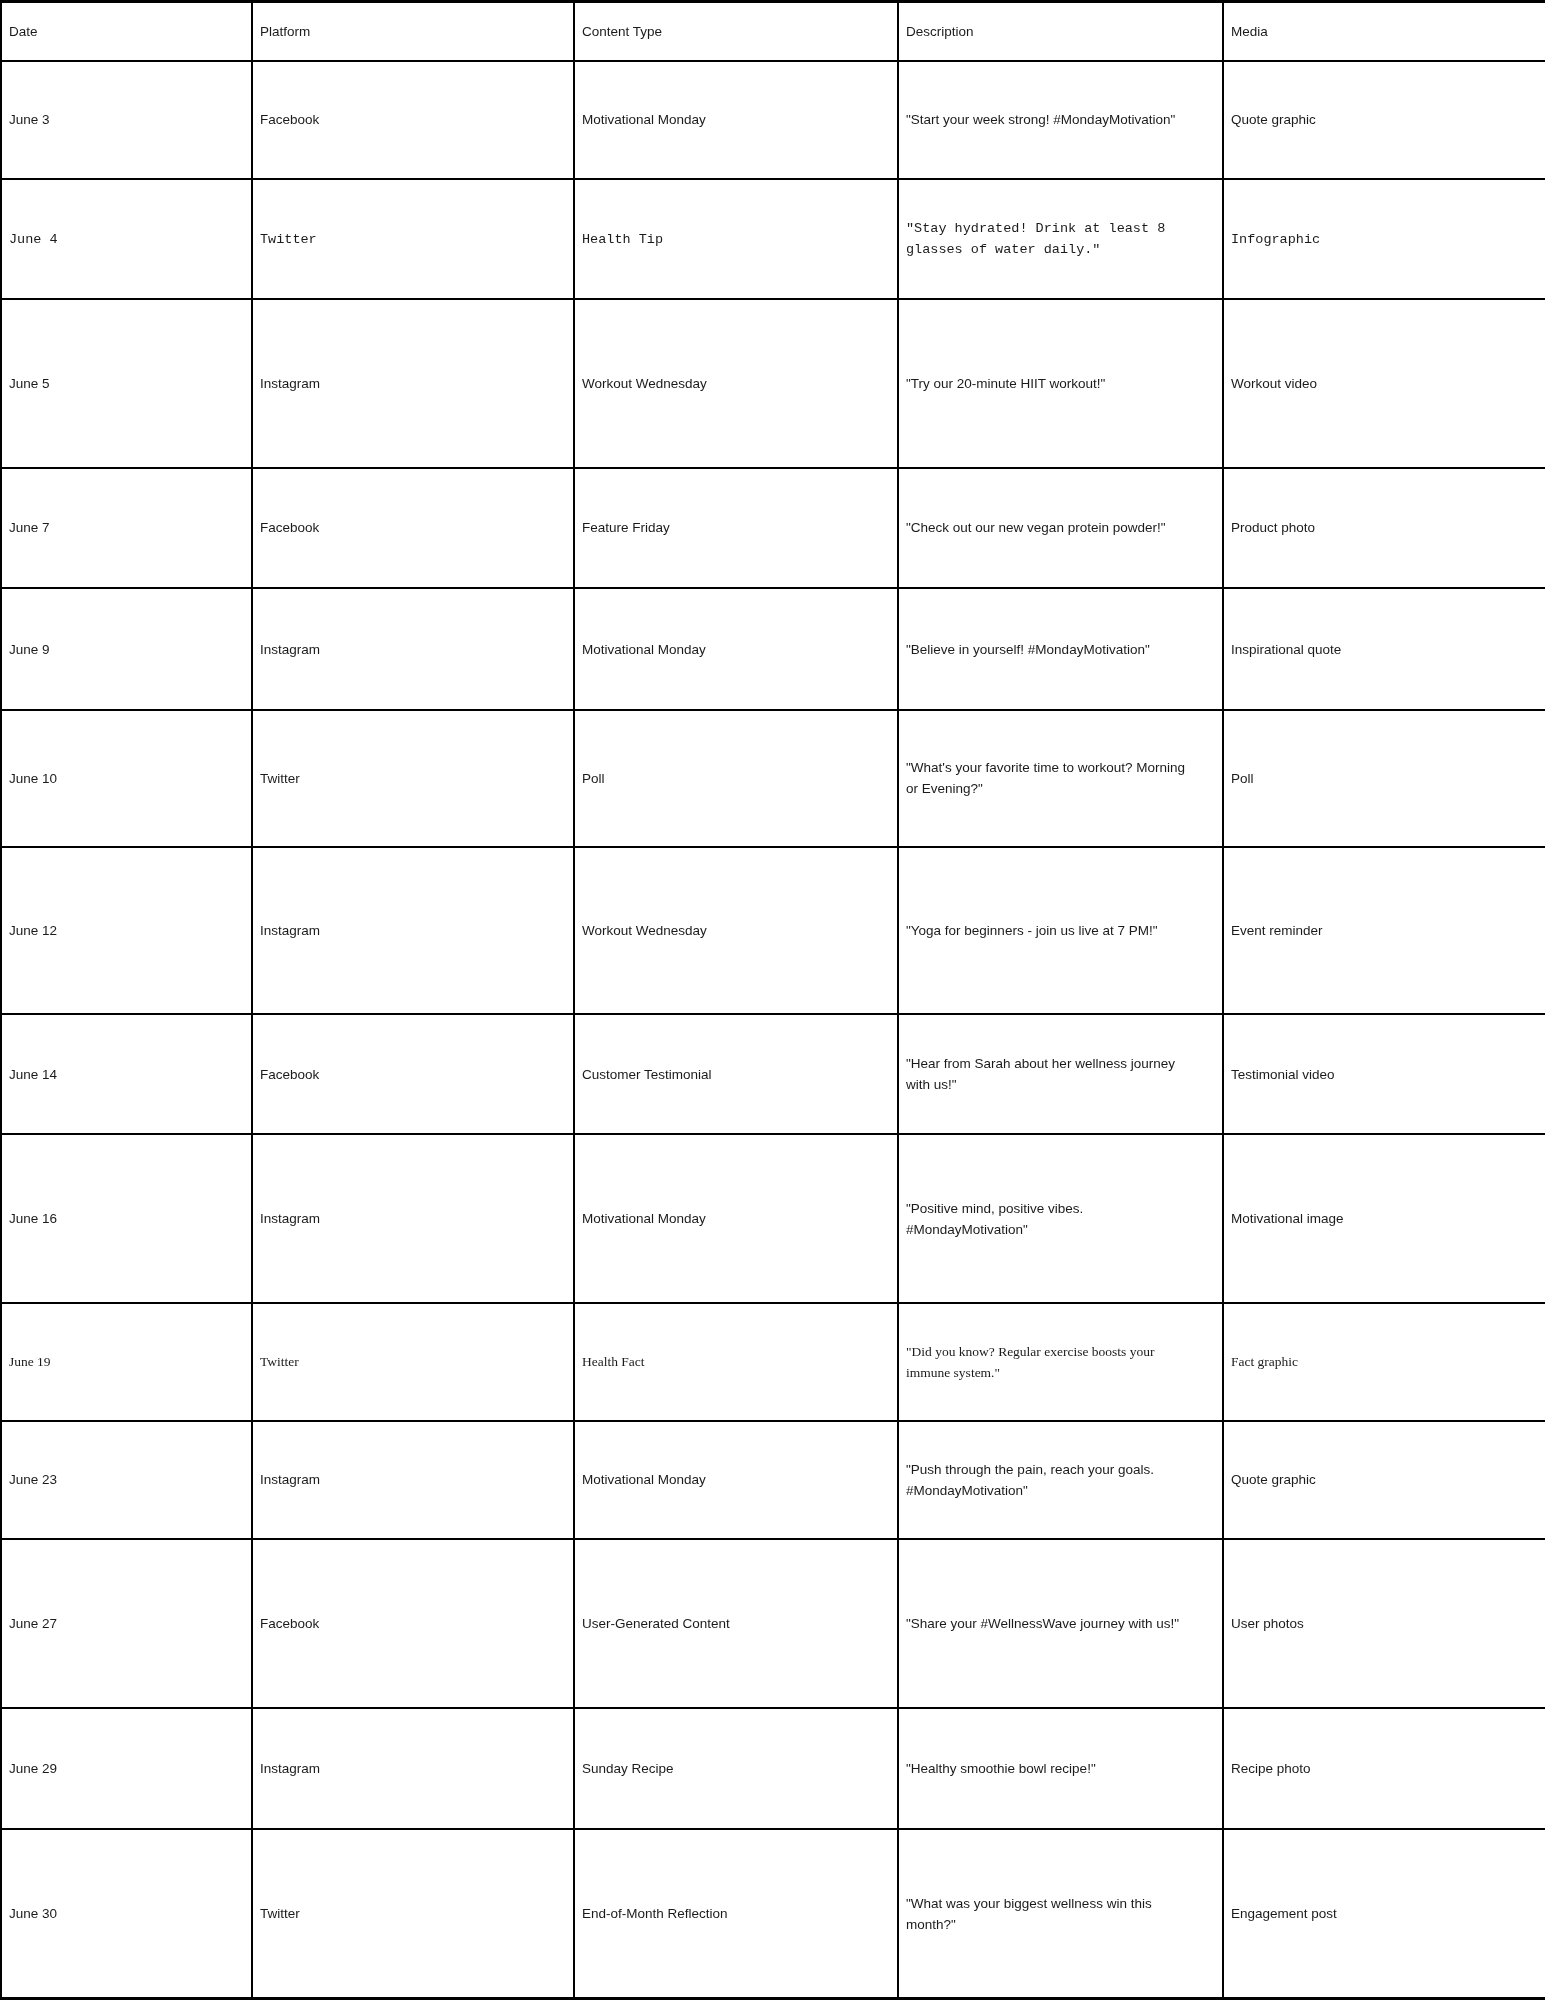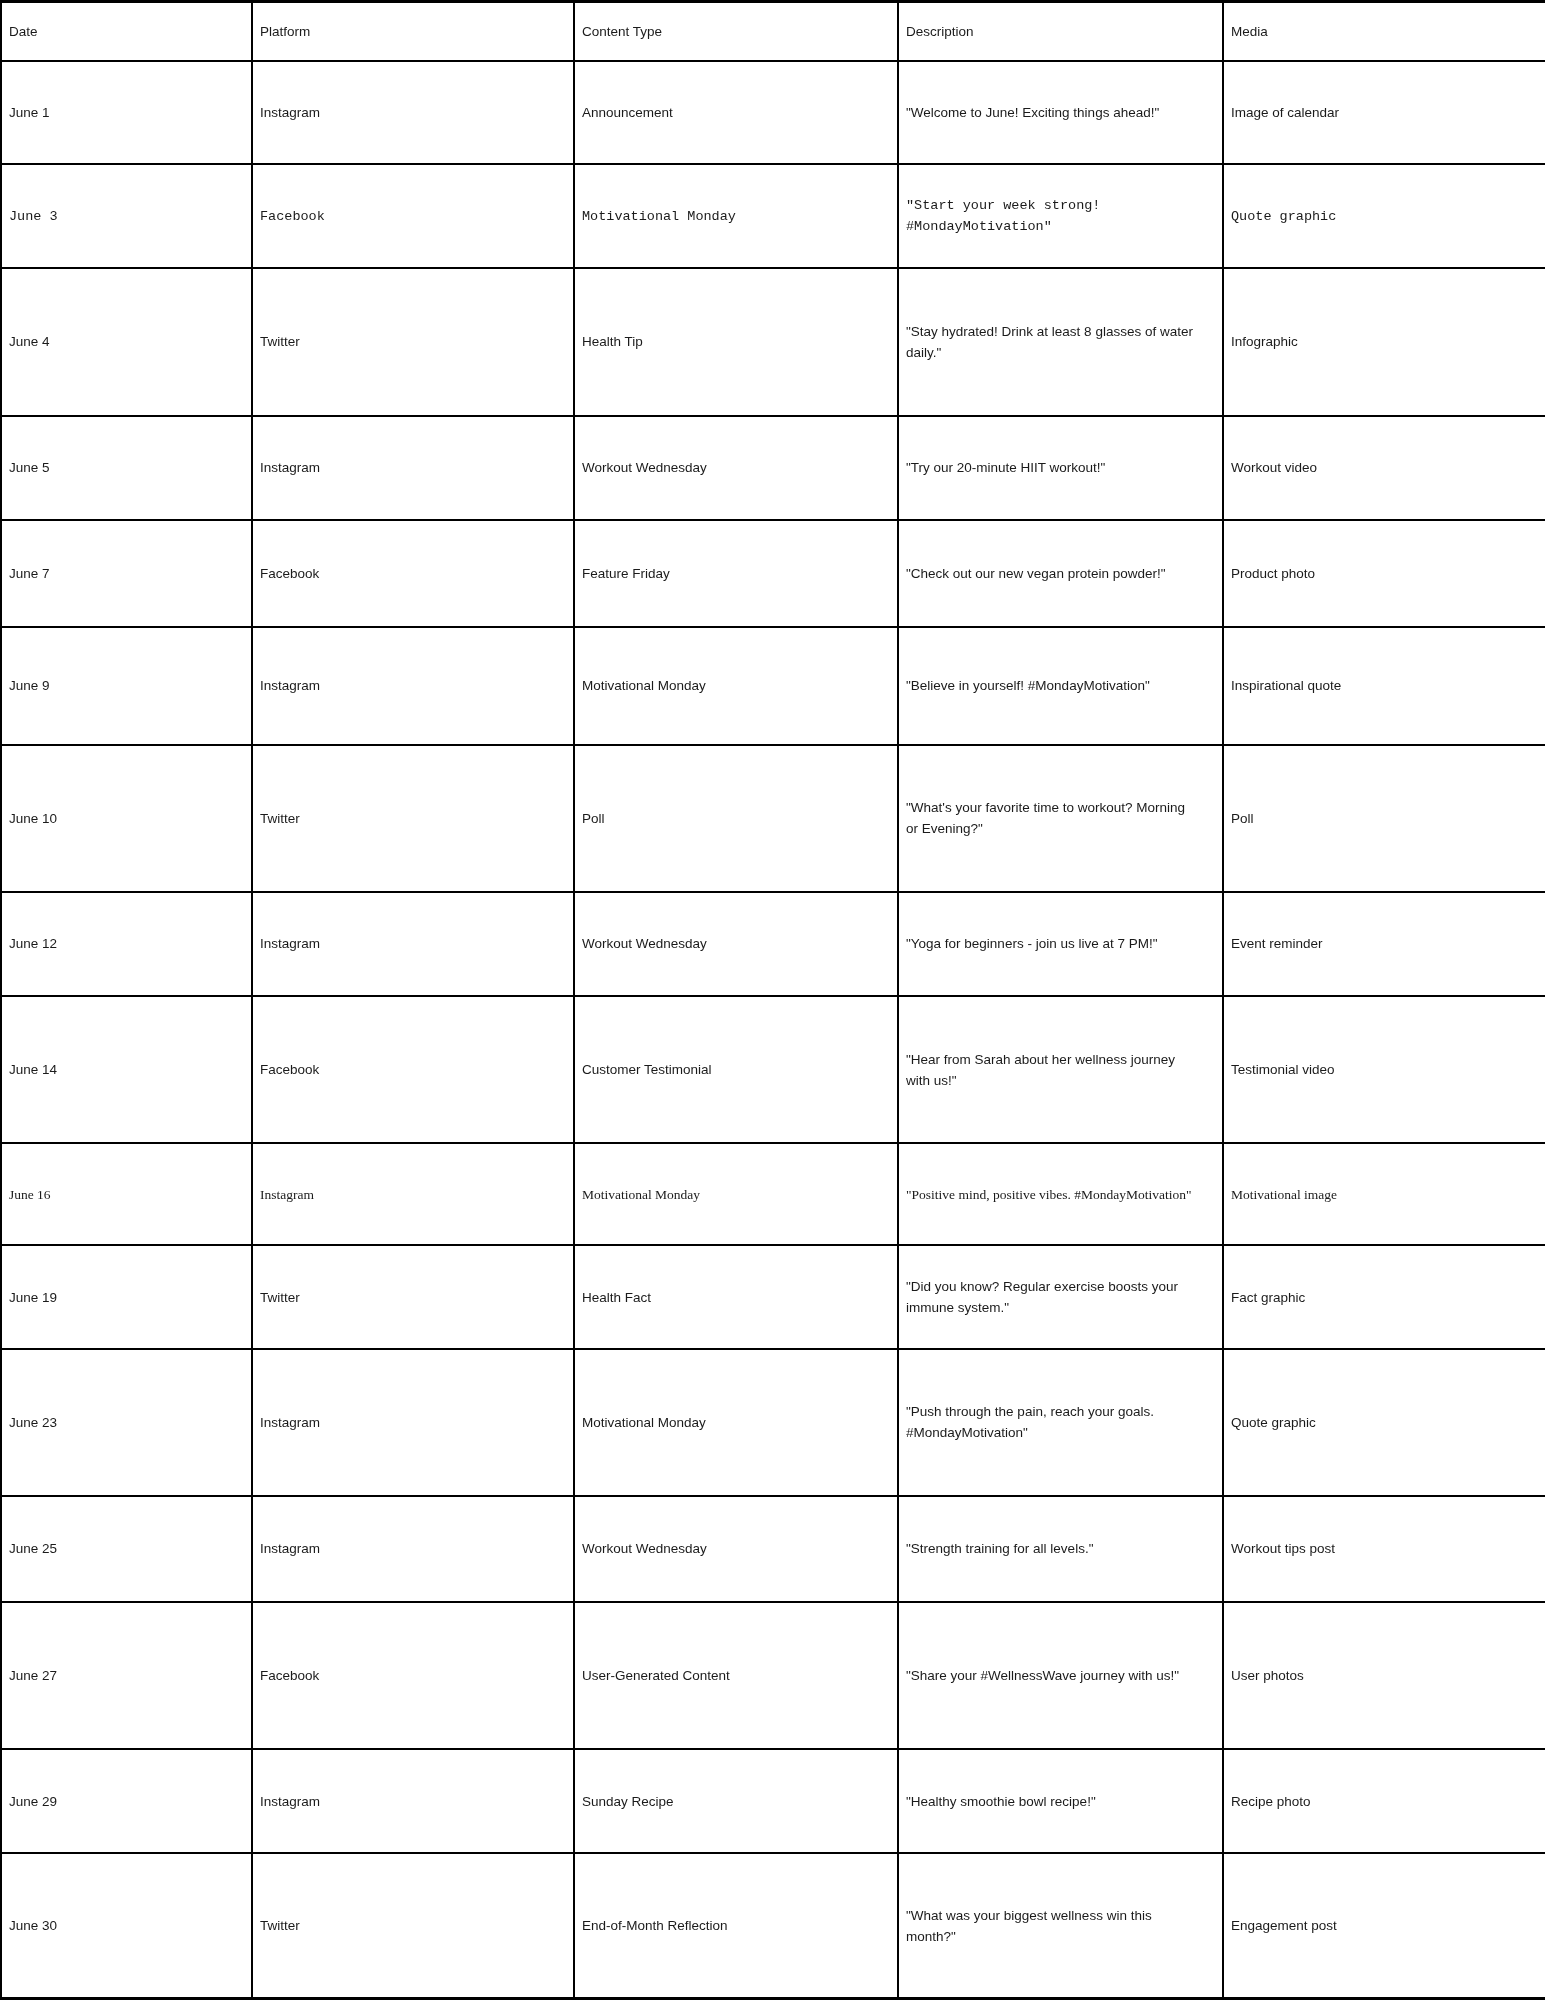--- a/index.html
+++ b/index.html
@@ -71,27 +71,20 @@
     <tr>
       <th>Date</th>
       <th>Platform</th>
       <th>Content Type</th>
       <th>Description</th>
       <th>Media</th>
     </tr>
   </thead>
   <tbody>
     <tr>
-      <td>June 1</td>
-      <td>Instagram</td>
-      <td>Announcement</td>
-      <td class="desc">"Welcome to June! Exciting things ahead!"</td>
-      <td>Image of calendar</td>
-    </tr>
-    <tr>
       <td>June 3</td>
       <td>Facebook</td>
       <td>Motivational Monday</td>
       <td class="desc">"Start your week strong! #MondayMotivation"</td>
       <td>Quote graphic</td>
     </tr>
     <tr>
       <td>June 4</td>
       <td>Twitter</td>
       <td>Health Tip</td>
@@ -155,27 +148,20 @@
       <td>Fact graphic</td>
     </tr>
     <tr>
       <td>June 23</td>
       <td>Instagram</td>
       <td>Motivational Monday</td>
       <td class="desc">"Push through the pain, reach your goals. #MondayMotivation"</td>
       <td>Quote graphic</td>
     </tr>
     <tr>
-      <td>June 25</td>
-      <td>Instagram</td>
-      <td>Workout Wednesday</td>
-      <td class="desc">"Strength training for all levels."</td>
-      <td>Workout tips post</td>
-    </tr>
-    <tr>
       <td>June 27</td>
       <td>Facebook</td>
       <td>User-Generated Content</td>
       <td class="desc">"Share your #WellnessWave journey with us!"</td>
       <td>User photos</td>
     </tr>
     <tr>
       <td>June 29</td>
       <td>Instagram</td>
       <td>Sunday Recipe</td>

